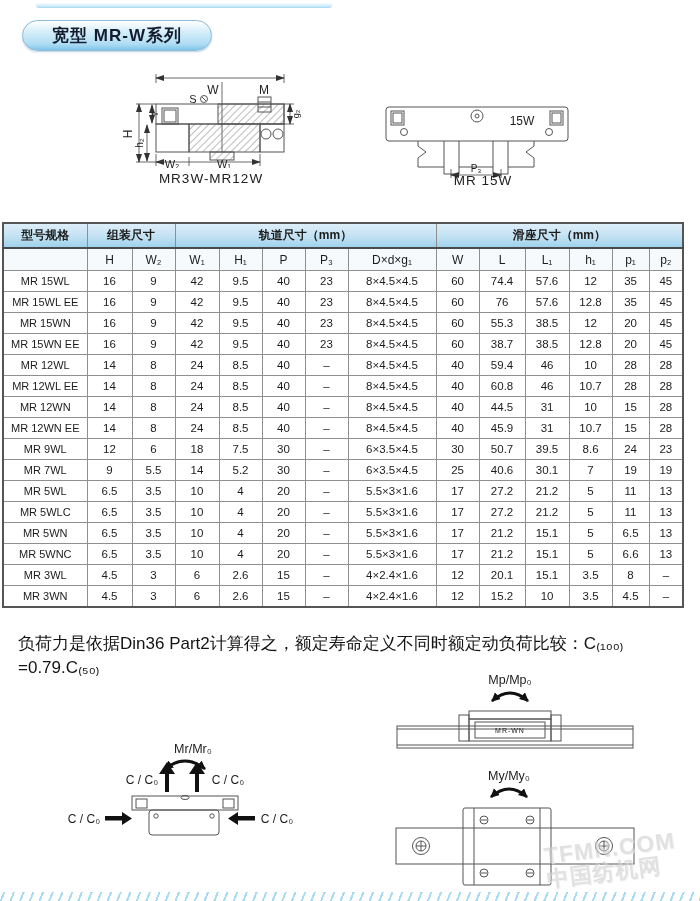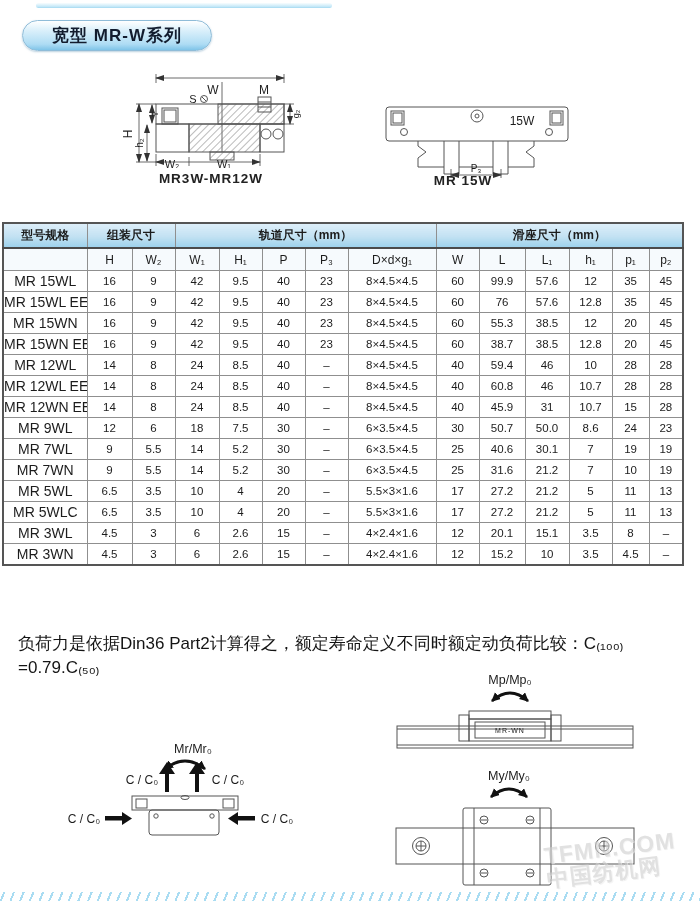--- a/index.html
+++ b/index.html
@@ -8,32 +8,32 @@
 
   .top-glow{position:absolute;left:36px;top:3px;width:296px;height:5px;border-radius:3px;
     background:linear-gradient(180deg, rgba(210,240,252,0.15) 0%, #bfe6f7 80%, #9fd6ef 100%);}
 
   .title-pill{position:absolute;left:22px;top:20px;width:188px;height:29px;border-radius:16px;
     background:linear-gradient(180deg,#ffffff 0%,#ddf1fb 30%,#aedcf4 80%,#7fc4e8 100%);
     border:1px solid #8fbcd8; box-shadow:0 1px 2px rgba(60,120,160,0.35);
     text-align:center;line-height:29px;font-size:17px;font-weight:bold;color:#121c2e;letter-spacing:1px;}
 
   .diagram-svg{position:absolute;}
-  .diagram-caption{position:absolute;text-align:center;font-size:13.5px;font-weight:bold;color:#222;letter-spacing:1px;}
+  .diagram-caption{position:absolute;text-align:center;font-size:13.5px;font-weight:normal;color:#222;letter-spacing:1px;}
   .cap-left{left:112px;top:171px;width:198px;}
-  .cap-right{left:367px;top:173px;width:192px;}
+  .cap-right{left:387px;top:173px;width:192px;}
 
   table.spec{position:absolute;left:2px;top:222px;width:680px;border-collapse:collapse;table-layout:fixed;
     font-size:11.5px;color:#1c1c1c;border:2px solid #555;}
   table.spec th, table.spec td{border:1px solid #8f8f8f;text-align:center;padding:0;white-space:nowrap;overflow:hidden;}
   table.spec th.gh{background:linear-gradient(180deg,#ddeef9 0%,#c2e1f2 55%,#9ed2ec 100%);
     font-weight:bold;font-size:12px;height:23px;border-bottom:2px solid #4a4a4a;}
   table.spec th.sh{background:#f6fafd;font-weight:normal;font-size:12px;height:21px;}
   table.spec td{height:20px;background:#ffffff;}
-  table.spec td.model{font-size:14px;}
+  table.spec td.model{font-size:11px;}
 
   .footnote{position:absolute;left:10px;top:631px;width:660px;font-size:17px;color:#141414;margin-left:8px;}
 
   .watermark{position:absolute;left:545px;top:836px;transform:rotate(-7deg);z-index:5;
     color:#cfcfcf;opacity:0.62;font-weight:bold;line-height:1.05;letter-spacing:1px;pointer-events:none;
     text-shadow:1px 1px 0 #efefef;}
   .watermark .wm1{font-size:23px;}
   .watermark .wm2{font-size:22px;}
 
   .zigzag{position:absolute;left:0;top:892px;width:700px;height:9px;
@@ -187,21 +187,21 @@
         <tr>
           <td class="model">MR 15WL</td>
           <td>16</td>
           <td>9</td>
           <td>42</td>
           <td>9.5</td>
           <td>40</td>
           <td>23</td>
           <td>8×4.5×4.5</td>
           <td>60</td>
-          <td>99.9</td>
+          <td>74.4</td>
           <td>57.6</td>
           <td>12</td>
           <td>35</td>
           <td>45</td>
         </tr>
         <tr>
           <td class="model">MR 15WL EE</td>
           <td>16</td>
           <td>9</td>
           <td>42</td>
@@ -274,20 +274,36 @@
           <td>–</td>
           <td>8×4.5×4.5</td>
           <td>40</td>
           <td>60.8</td>
           <td>46</td>
           <td>10.7</td>
           <td>28</td>
           <td>28</td>
         </tr>
         <tr>
+          <td class="model">MR 12WN</td>
+          <td>14</td>
+          <td>8</td>
+          <td>24</td>
+          <td>8.5</td>
+          <td>40</td>
+          <td>–</td>
+          <td>8×4.5×4.5</td>
+          <td>40</td>
+          <td>44.5</td>
+          <td>31</td>
+          <td>10</td>
+          <td>15</td>
+          <td>28</td>
+        </tr>
+        <tr>
           <td class="model">MR 12WN EE</td>
           <td>14</td>
           <td>8</td>
           <td>24</td>
           <td>8.5</td>
           <td>40</td>
           <td>–</td>
           <td>8×4.5×4.5</td>
           <td>40</td>
           <td>45.9</td>
@@ -300,21 +316,21 @@
           <td class="model">MR 9WL</td>
           <td>12</td>
           <td>6</td>
           <td>18</td>
           <td>7.5</td>
           <td>30</td>
           <td>–</td>
           <td>6×3.5×4.5</td>
           <td>30</td>
           <td>50.7</td>
-          <td>50.0</td>
+          <td>39.5</td>
           <td>8.6</td>
           <td>24</td>
           <td>23</td>
         </tr>
         <tr>
           <td class="model">MR 7WL</td>
           <td>9</td>
           <td>5.5</td>
           <td>14</td>
           <td>5.2</td>
@@ -322,36 +338,20 @@
           <td>–</td>
           <td>6×3.5×4.5</td>
           <td>25</td>
           <td>40.6</td>
           <td>30.1</td>
           <td>7</td>
           <td>19</td>
           <td>19</td>
         </tr>
         <tr>
-          <td class="model">MR 7WN</td>
-          <td>9</td>
-          <td>5.5</td>
-          <td>14</td>
-          <td>5.2</td>
-          <td>30</td>
-          <td>–</td>
-          <td>6×3.5×4.5</td>
-          <td>25</td>
-          <td>31.6</td>
-          <td>21.2</td>
-          <td>7</td>
-          <td>10</td>
-          <td>19</td>
-        </tr>
-        <tr>
           <td class="model">MR 5WL</td>
           <td>6.5</td>
           <td>3.5</td>
           <td>10</td>
           <td>4</td>
           <td>20</td>
           <td>–</td>
           <td>5.5×3×1.6</td>
           <td>17</td>
           <td>27.2</td>
@@ -367,20 +367,52 @@
           <td>10</td>
           <td>4</td>
           <td>20</td>
           <td>–</td>
           <td>5.5×3×1.6</td>
           <td>17</td>
           <td>27.2</td>
           <td>21.2</td>
           <td>5</td>
           <td>11</td>
+          <td>13</td>
+        </tr>
+        <tr>
+          <td class="model">MR 5WN</td>
+          <td>6.5</td>
+          <td>3.5</td>
+          <td>10</td>
+          <td>4</td>
+          <td>20</td>
+          <td>–</td>
+          <td>5.5×3×1.6</td>
+          <td>17</td>
+          <td>21.2</td>
+          <td>15.1</td>
+          <td>5</td>
+          <td>6.5</td>
+          <td>13</td>
+        </tr>
+        <tr>
+          <td class="model">MR 5WNC</td>
+          <td>6.5</td>
+          <td>3.5</td>
+          <td>10</td>
+          <td>4</td>
+          <td>20</td>
+          <td>–</td>
+          <td>5.5×3×1.6</td>
+          <td>17</td>
+          <td>21.2</td>
+          <td>15.1</td>
+          <td>5</td>
+          <td>6.6</td>
           <td>13</td>
         </tr>
         <tr>
           <td class="model">MR 3WL</td>
           <td>4.5</td>
           <td>3</td>
           <td>6</td>
           <td>2.6</td>
           <td>15</td>
           <td>–</td>

